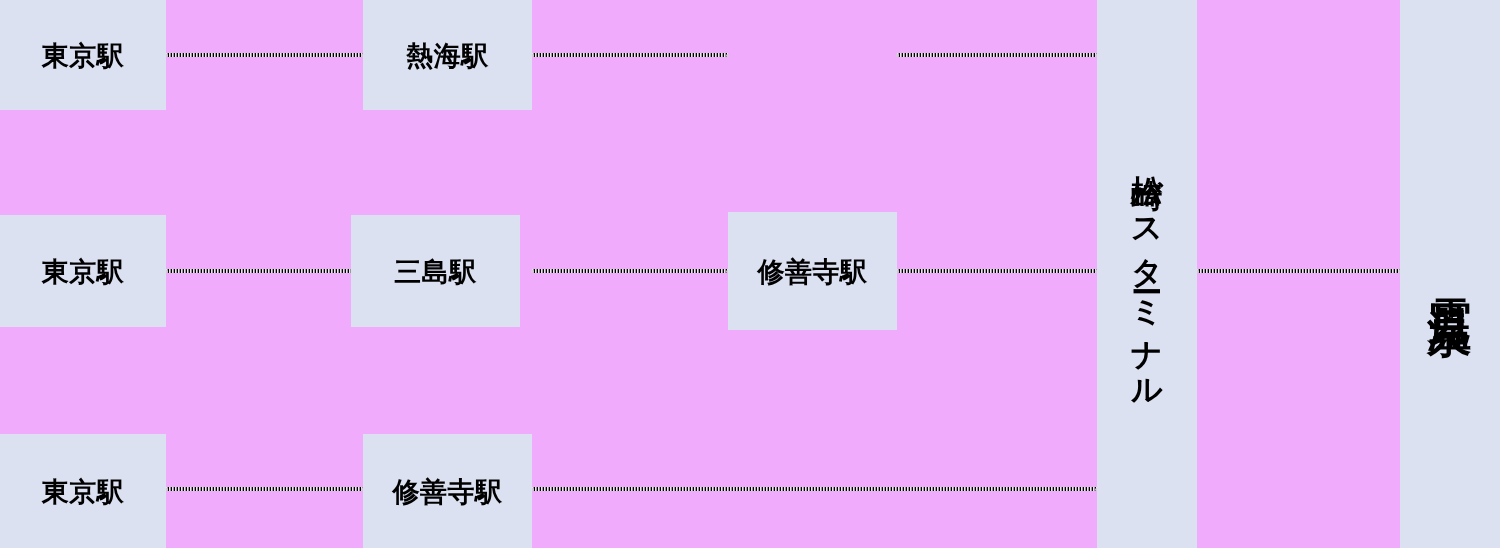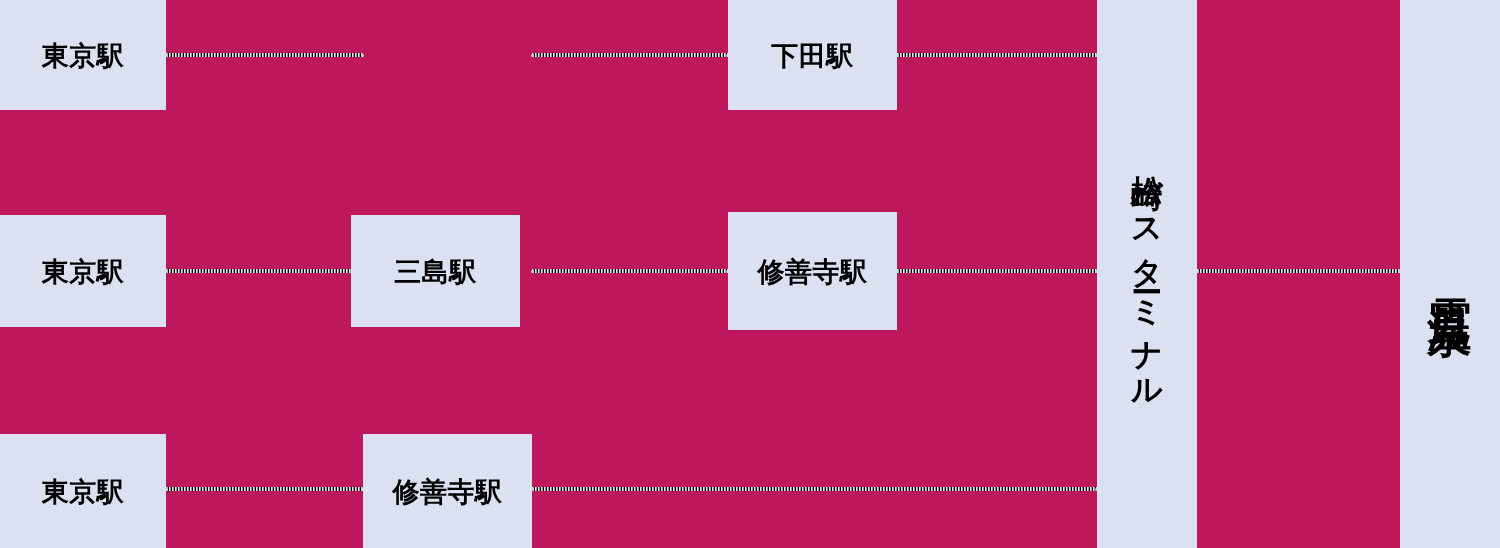--- a/index.html
+++ b/index.html
@@ -4,21 +4,21 @@
 <style>
   html, body {
     margin: 0;
     padding: 0;
     background: #000000;
   }
   #canvas {
     position: relative;
     width: 1500px;
     height: 548px;
-    background: #be185d;
+    background: #f0abfc;
     overflow: hidden;
     font-family: "DejaVu Sans", "Liberation Sans", sans-serif;
   }
 
   
   .station {
     position: absolute;
     background: #dce1f2;
     display: flex;
     align-items: center;
@@ -93,22 +93,22 @@
 
 <div id="canvas">
 
   <div class="connector" style="left:166px; top:53px; width:197px;"></div>
   <div class="connector" style="left:532px; top:53px; width:196px;"></div>
   <div class="connector" style="left:897px; top:53px; width:200px;"></div>
 
   <div class="station" style="left:0px; top:0px; width:166px; height:110px; font-size:27px;">
     <span class="label">東京駅</span>
   </div>
-  <div class="station" style="left:728px; top:0px; width:169px; height:110px; font-size:27px;">
-    <span class="label">下田駅</span>
+  <div class="station" style="left:363px; top:0px; width:169px; height:110px; font-size:27px;">
+    <span class="label">熱海駅</span>
   </div>
 
   <div class="connector" style="left:166px; top:269px; width:197px;"></div>
   <div class="connector" style="left:532px; top:269px; width:196px;"></div>
   <div class="connector" style="left:897px; top:269px; width:200px;"></div>
 
   <div class="station" style="left:0px; top:215px; width:166px; height:112px; font-size:27px;">
     <span class="label">東京駅</span>
   </div>
   <div class="station" style="left:351px; top:215px; width:169px; height:112px; font-size:27px;">

